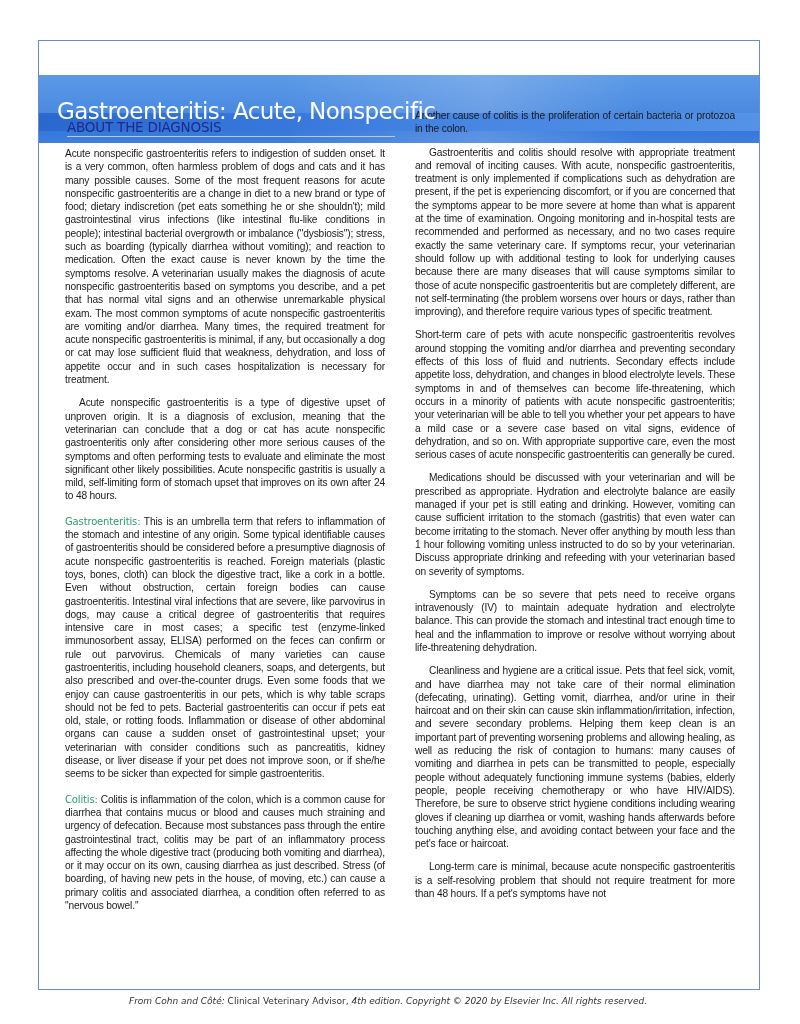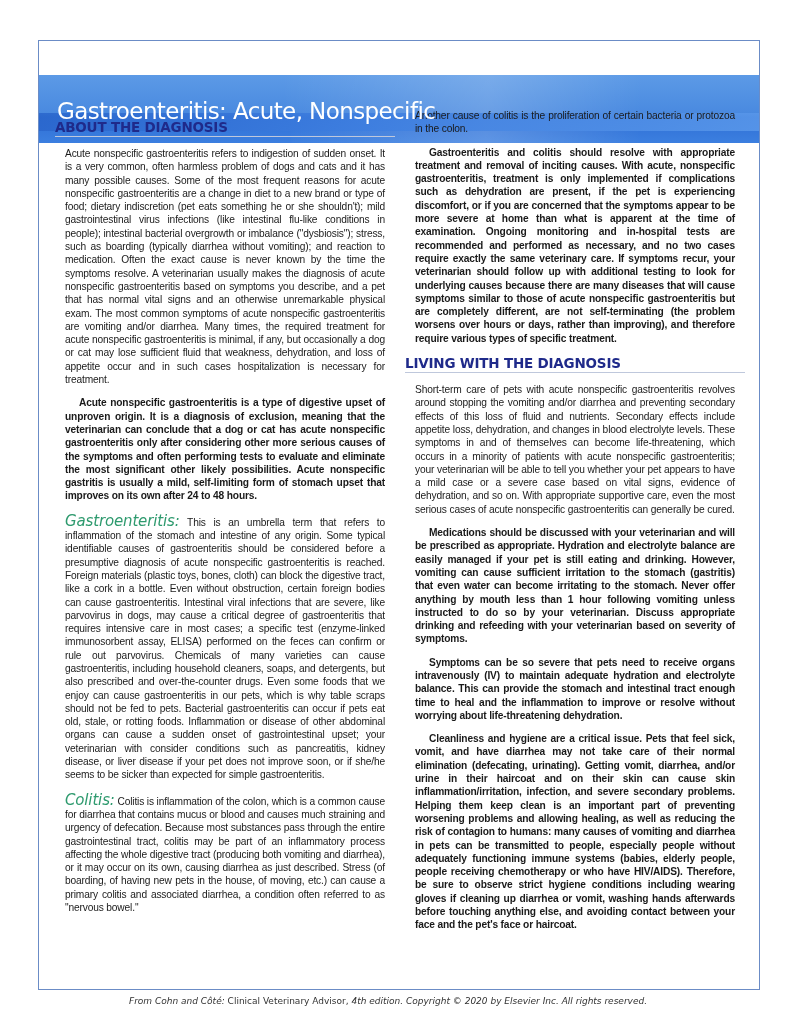--- a/index.html
+++ b/index.html
@@ -29,32 +29,32 @@
       font-family: "DejaVu Sans", sans-serif; font-size: 23px; color: #ffffff;
       letter-spacing: -0.6px; font-weight: normal;
     }
     .columns {
       position: absolute; left: 16px; top: 68px; width: 690px; height: 870px;
       display: flex; justify-content: space-between;
     }
     .col { width: 340px; }
     .col-right { width: 340px; margin-top: -10px; }
     .section-heading {
-      font-family: "DejaVu Sans", sans-serif; font-weight: bold; font-size: 13.5px;
-      color: #1f2a8a; margin: 10px 0 2px 0; padding-bottom: 1px;
+      font-family: "DejaVu Sans", sans-serif; font-weight: normal; font-size: 13.5px;
+      color: #1f2a8a; margin: 10px 0 2px 12px; padding-bottom: 1px;
       border-bottom: 1px solid #bfc8dc; letter-spacing: -0.2px;
     }
     p {
       margin: 10px; font-size: 10.2px; line-height: 13.3px; text-align: justify;
       letter-spacing: -0.15px;
     }
-    p.indent { text-indent: 14px; font-weight: bold; }
+    p.indent { text-indent: 14px; }
     p.gap { margin-top: 12px; }
     .term {
-      font-family: "DejaVu Sans", sans-serif; font-style: italic; color: #2e9a6e; font-size: 15px;
+      font-family: "DejaVu Sans", sans-serif; color: #2e9a6e; font-size: 10px;
     }
     .footer {
       position: absolute; left: 0; top: 996px; width: 776px; text-align: center;
       font-family: "DejaVu Sans", sans-serif; font-size: 9px; color: #333;
     }
     .footer i { font-style: italic; }
   </style>
 </head>
 <body>
 
@@ -68,24 +68,24 @@
       <h2 class="section-heading">ABOUT THE DIAGNOSIS</h2>
       <p>Acute nonspecific gastroenteritis refers to indigestion of sudden onset. It is a very common, often harmless problem of dogs and cats and it has many possible causes. Some of the most frequent reasons for acute nonspecific gastroenteritis are a change in diet to a new brand or type of food; dietary indiscretion (pet eats something he or she shouldn't); mild gastrointestinal virus infections (like intestinal flu-like conditions in people); intestinal bacterial overgrowth or imbalance ("dysbiosis"); stress, such as boarding (typically diarrhea without vomiting); and reaction to medication. Often the exact cause is never known by the time the symptoms resolve. A veterinarian usually makes the diagnosis of acute nonspecific gastroenteritis based on symptoms you describe, and a pet that has normal vital signs and an otherwise unremarkable physical exam. The most common symptoms of acute nonspecific gastroenteritis are vomiting and/or diarrhea. Many times, the required treatment for acute nonspecific gastroenteritis is minimal, if any, but occasionally a dog or cat may lose sufficient fluid that weakness, dehydration, and loss of appetite occur and in such cases hospitalization is necessary for treatment.</p>
       <p class="indent">Acute nonspecific gastroenteritis is a type of digestive upset of unproven origin. It is a diagnosis of exclusion, meaning that the veterinarian can conclude that a dog or cat has acute nonspecific gastroenteritis only after considering other more serious causes of the symptoms and often performing tests to evaluate and eliminate the most significant other likely possibilities. Acute nonspecific gastritis is usually a mild, self-limiting form of stomach upset that improves on its own after 24 to 48 hours.</p>
       <p class="gap"><span class="term">Gastroenteritis:</span><span> This is an umbrella term that refers to inflammation of the stomach and intestine of any origin. Some typical identifiable causes of gastroenteritis should be considered before a presumptive diagnosis of acute nonspecific gastroenteritis is reached. Foreign materials (plastic toys, bones, cloth) can block the digestive tract, like a cork in a bottle. Even without obstruction, certain foreign bodies can cause gastroenteritis. Intestinal viral infections that are severe, like parvovirus in dogs, may cause a critical degree of gastroenteritis that requires intensive care in most cases; a specific test (enzyme-linked immunosorbent assay, ELISA) performed on the feces can confirm or rule out parvovirus. Chemicals of many varieties can cause gastroenteritis, including household cleaners, soaps, and detergents, but also prescribed and over-the-counter drugs. Even some foods that we enjoy can cause gastroenteritis in our pets, which is why table scraps should not be fed to pets. Bacterial gastroenteritis can occur if pets eat old, stale, or rotting foods. Inflammation or disease of other abdominal organs can cause a sudden onset of gastrointestinal upset; your veterinarian with consider conditions such as pancreatitis, kidney disease, or liver disease if your pet does not improve soon, or if she/he seems to be sicker than expected for simple gastroenteritis.</span></p>
       <p class="gap"><span class="term">Colitis:</span><span> Colitis is inflammation of the colon, which is a common cause for diarrhea that contains mucus or blood and causes much straining and urgency of defecation. Because most substances pass through the entire gastrointestinal tract, colitis may be part of an inflammatory process affecting the whole digestive tract (producing both vomiting and diarrhea), or it may occur on its own, causing diarrhea as just described. Stress (of boarding, of having new pets in the house, of moving, etc.) can cause a primary colitis and associated diarrhea, a condition often referred to as "nervous bowel."</span></p>
     </div>
 
     <div class="col col-right">
       <p>Another cause of colitis is the proliferation of certain bacteria or protozoa in the colon.</p>
       <p class="indent">Gastroenteritis and colitis should resolve with appropriate treatment and removal of inciting causes. With acute, nonspecific gastroenteritis, treatment is only implemented if complications such as dehydration are present, if the pet is experiencing discomfort, or if you are concerned that the symptoms appear to be more severe at home than what is apparent at the time of examination. Ongoing monitoring and in-hospital tests are recommended and performed as necessary, and no two cases require exactly the same veterinary care. If symptoms recur, your veterinarian should follow up with additional testing to look for underlying causes because there are many diseases that will cause symptoms similar to those of acute nonspecific gastroenteritis but are completely different, are not self-terminating (the problem worsens over hours or days, rather than improving), and therefore require various types of specific treatment.</p>
-      <h2 class="section-heading">LIVING WITH THE DIAGNOSIS</h2>
       <p>Short-term care of pets with acute nonspecific gastroenteritis revolves around stopping the vomiting and/or diarrhea and preventing secondary effects of this loss of fluid and nutrients. Secondary effects include appetite loss, dehydration, and changes in blood electrolyte levels. These symptoms in and of themselves can become life-threatening, which occurs in a minority of patients with acute nonspecific gastroenteritis; your veterinarian will be able to tell you whether your pet appears to have a mild case or a severe case based on vital signs, evidence of dehydration, and so on. With appropriate supportive care, even the most serious cases of acute nonspecific gastroenteritis can generally be cured.</p>
       <p class="indent">Medications should be discussed with your veterinarian and will be prescribed as appropriate. Hydration and electrolyte balance are easily managed if your pet is still eating and drinking. However, vomiting can cause sufficient irritation to the stomach (gastritis) that even water can become irritating to the stomach. Never offer anything by mouth less than 1 hour following vomiting unless instructed to do so by your veterinarian. Discuss appropriate drinking and refeeding with your veterinarian based on severity of symptoms.</p>
       <p class="indent">Symptoms can be so severe that pets need to receive organs intravenously (IV) to maintain adequate hydration and electrolyte balance. This can provide the stomach and intestinal tract enough time to heal and the inflammation to improve or resolve without worrying about life-threatening dehydration.</p>
       <p class="indent">Cleanliness and hygiene are a critical issue. Pets that feel sick, vomit, and have diarrhea may not take care of their normal elimination (defecating, urinating). Getting vomit, diarrhea, and/or urine in their haircoat and on their skin can cause skin inflammation/irritation, infection, and severe secondary problems. Helping them keep clean is an important part of preventing worsening problems and allowing healing, as well as reducing the risk of contagion to humans: many causes of vomiting and diarrhea in pets can be transmitted to people, especially people without adequately functioning immune systems (babies, elderly people, people receiving chemotherapy or who have HIV/AIDS). Therefore, be sure to observe strict hygiene conditions including wearing gloves if cleaning up diarrhea or vomit, washing hands afterwards before touching anything else, and avoiding contact between your face and the pet's face or haircoat.</p>
+      <p class="indent">Long-term care is minimal, because acute nonspecific gastroenteritis is a self-resolving problem that should not require treatment for more than 48 hours. If a pet's symptoms have not</p>
     </div>
   </div>
 </div>
 
 <div class="footer">
   <i>From Cohn and Côté: </i><span>Clinical Veterinary Advisor, </span><i>4th edition. Copyright © 2020 by Elsevier Inc. All rights reserved.</i>
 </div>
 
 </body></html>

